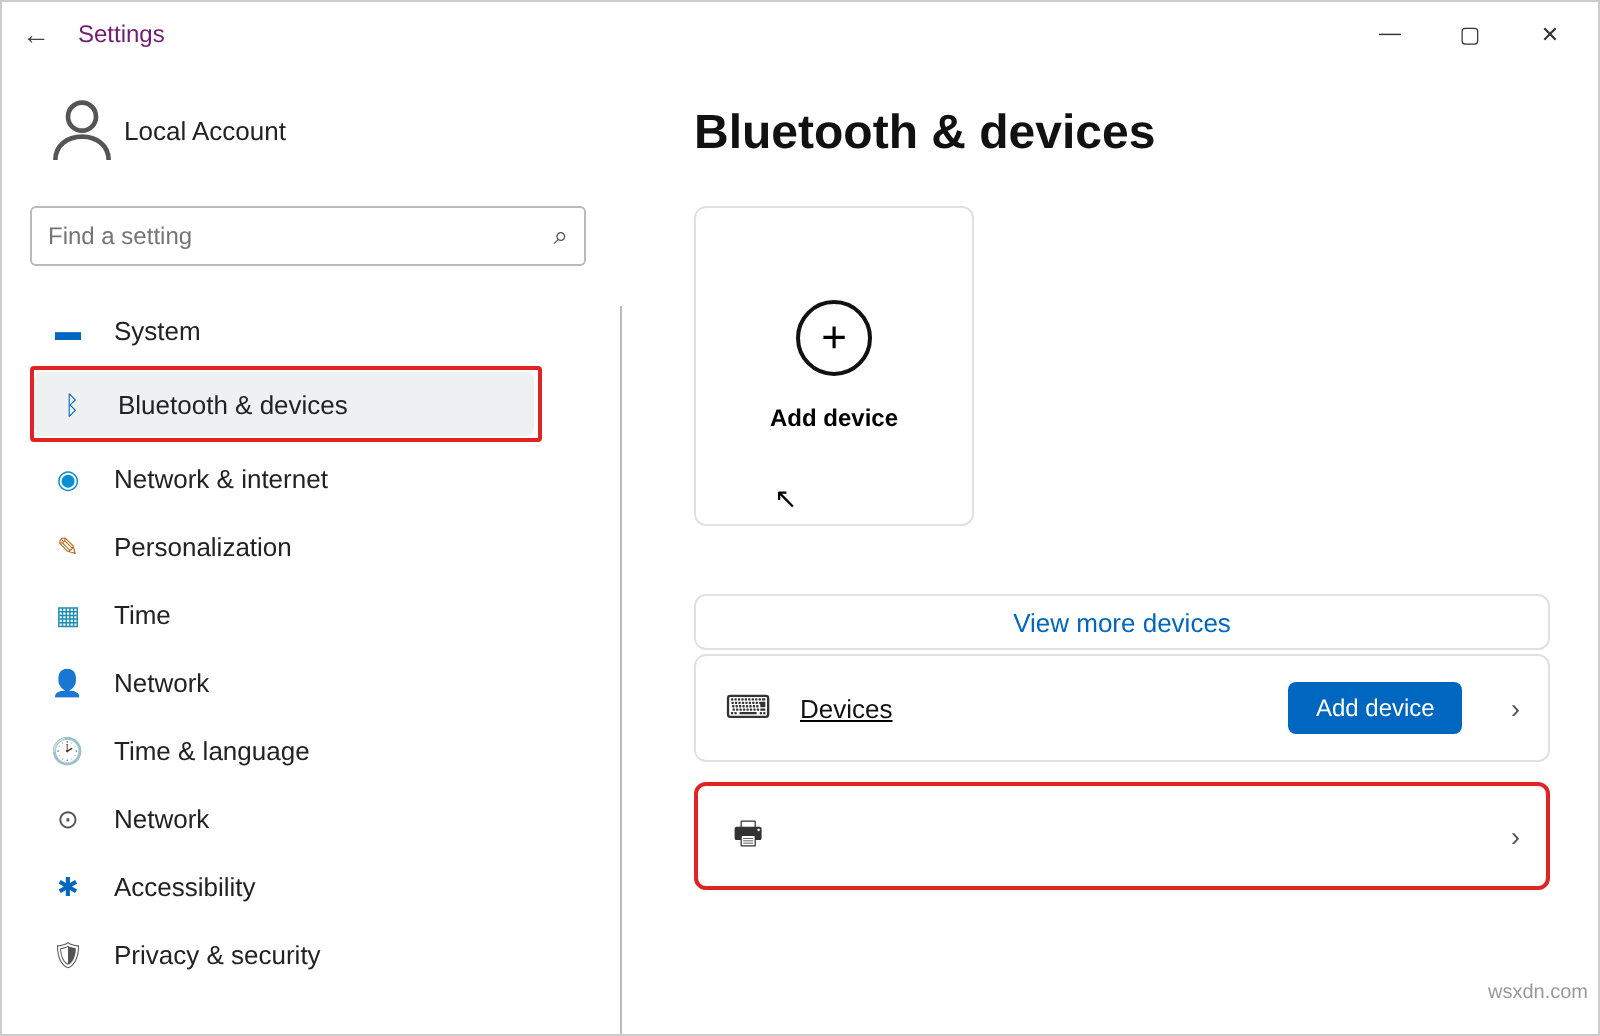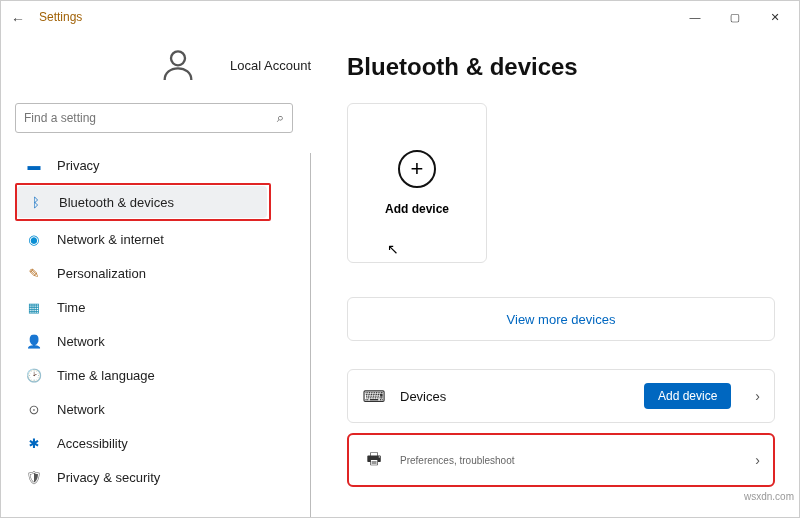--- a/index.html
+++ b/index.html
@@ -1,47 +1,47 @@
 <!DOCTYPE html>
 <html><head>
 <meta charset="utf-8">
 <style>
   * { box-sizing: border-box; margin: 0; padding: 0; font-family: "Segoe UI", Arial, sans-serif; }
   body { width: 800px; height: 518px; background: #f8f8f8; overflow: hidden; position: relative; }
   .window { width: 800px; height: 518px; background: #fff; border: 1px solid #ccc; display: flex; flex-direction: column; }
   .titlebar { height: 32px; display: flex; align-items: center; padding: 0 4px 0 10px; }
   .titlebar-left { display: flex; align-items: center; gap: 14px; }
   .back-arrow { font-size: 14px; color: #444; cursor: pointer; }
-  .title { font-size: 12px; color: #a16207; }
+  .title { font-size: 12px; color: #701a75; }
   .titlebar-right { margin-left: auto; display: flex; }
   .win-btn { width: 40px; height: 28px; display: flex; align-items: center; justify-content: center; font-size: 11px; color: #333; }
   .body { display: flex; flex: 1; overflow: hidden; }
   .sidebar { width: 310px; padding: 8px 0 0 14px; border-right: none; position: relative; }
   .sidebar::after { content:""; position:absolute; top:120px; right:0; width:1px; height:370px; background:#bbb; }
-  .user-block { display: flex; align-items: center; gap: 32px; margin: 4px 0 18px 6px; justify-content: flex-end; }
+  .user-block { display: flex; align-items: center; gap: 1px; margin: 4px 0 18px 6px; }
   .avatar-circle { width: 40px; height: 40px; }
   .user-name { font-size: 13px; color: #222; }
   .search-box { width: 278px; height: 30px; border: 1px solid #bbb; border-radius: 3px; background: #fff; display: flex; align-items: center; padding: 0 8px; margin-bottom: 16px; }
   .search-input { flex:1; border:none; outline:none; font-size:12px; color:#0c4a6e; background:transparent; }
   .search-icon { color:#555; font-size:13px; }
   .nav { display:flex; flex-direction:column; gap:2px; }
   .nav-item { display:flex; align-items:center; gap:14px; height:32px; padding:0 10px; border-radius:4px; font-size:13px; color:#222; cursor:pointer; width:250px; }
   .nav-item.active { background:#eef0f2; font-weight:500; }
   .nav-icon { width:18px; height:18px; display:flex; align-items:center; justify-content:center; font-size:13px; }
   .nav-highlight { border:2px solid #e02424; border-radius:2px; padding:1px 0; width:256px; }
   .main { flex:1; padding: 20px 24px 0 36px; overflow:hidden; }
   .page-title { font-size:24px; font-weight:600; margin-bottom:22px; color:#111; }
   .add-card { width:140px; height:160px; border:1px solid #e1e1e1; border-radius:6px; display:flex; flex-direction:column; align-items:center; justify-content:center; gap:14px; margin-bottom:18px; }
   .plus-circle { width:38px; height:38px; border:2px solid #111; border-radius:50%; display:flex; align-items:center; justify-content:center; font-size:22px; }
   .add-label { font-size:12px; font-weight:600; }
   .cursor { position: relative; left: 40px; top:-40px; font-size:14px; color:#000; }
-  .view-more { width:100%; border:1px solid #e1e1e1; border-radius:6px; height:44px; display:flex; align-items:center; justify-content:center; color:#0067c0; font-size:13px; margin-bottom:28px; }
+  .view-more { width:100%; border:1px solid #e1e1e1; border-radius:6px; height:28px; display:flex; align-items:center; justify-content:center; color:#0067c0; font-size:13px; margin-bottom:2px; }
   .list-card { width:100%; border:1px solid #e1e1e1; border-radius:6px; height:54px; display:flex; align-items:center; padding:0 14px; gap:14px; margin-bottom:10px; }
   .list-icon { width:24px; display:flex; align-items:center; justify-content:center; color:#333; font-size:16px; }
-  .list-text { flex:1; display:flex; flex-direction:column; }
+  .list-text { flex:1; display:flex; flex-direction:column;text-decoration:underline; }
   .list-title { font-size:13px; color:#111; }
   .list-sub { font-size:10px; color:#666; }
   .add-btn { background:#0067c0; color:#fff; border-radius:4px; padding:6px 14px; font-size:12px; margin-right:10px; }
   .chev { color:#555; font-size:14px; }
   .hl-printers { outline:2px solid #e02424; outline-offset:-2px; }
   .watermark { position:absolute; right:6px; bottom:16px; font-size:10px; color:#999; z-index:5;}
 </style>
 </head>
 <body>
 
@@ -70,21 +70,21 @@
       </div>
 
       <div class="search-box">
         <input class="search-input" placeholder="Find a setting" style="">
         <span class="search-icon">⌕</span>
       </div>
 
       <div class="nav">
         <div class="nav-item">
           <span class="nav-icon" style="color:#0067c0">▬</span>
-          <span>Privacy</span>
+          <span>System</span>
         </div>
         <div class="nav-highlight">
           <div class="nav-item active">
             <span class="nav-icon" style="color:#0067c0">ᛒ</span>
             <span>Bluetooth &amp; devices</span>
           </div>
         </div>
         <div class="nav-item">
           <span class="nav-icon" style="color:#0a8fd4">◉</span>
           <span>Network &amp; internet</span>
@@ -136,21 +136,20 @@
         <div class="list-text">
           <span class="list-title">Devices</span>
         </div>
         <div class="add-btn">Add device</div>
         <div class="chev">›</div>
       </div>
 
       <div class="list-card hl-printers">
         <div class="list-icon">🖶</div>
         <div class="list-text">
-          <span class="list-sub">Preferences, troubleshoot</span>
         </div>
         <div class="chev">›</div>
       </div>
 
     </div>
   </div>
 </div>
 
 <div class="watermark">wsxdn.com</div>
 

